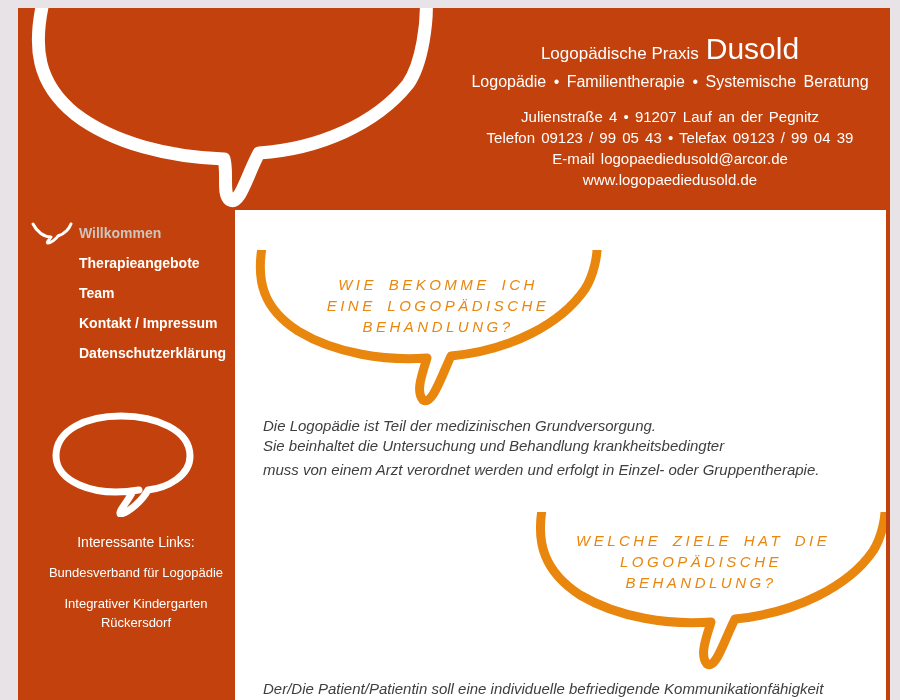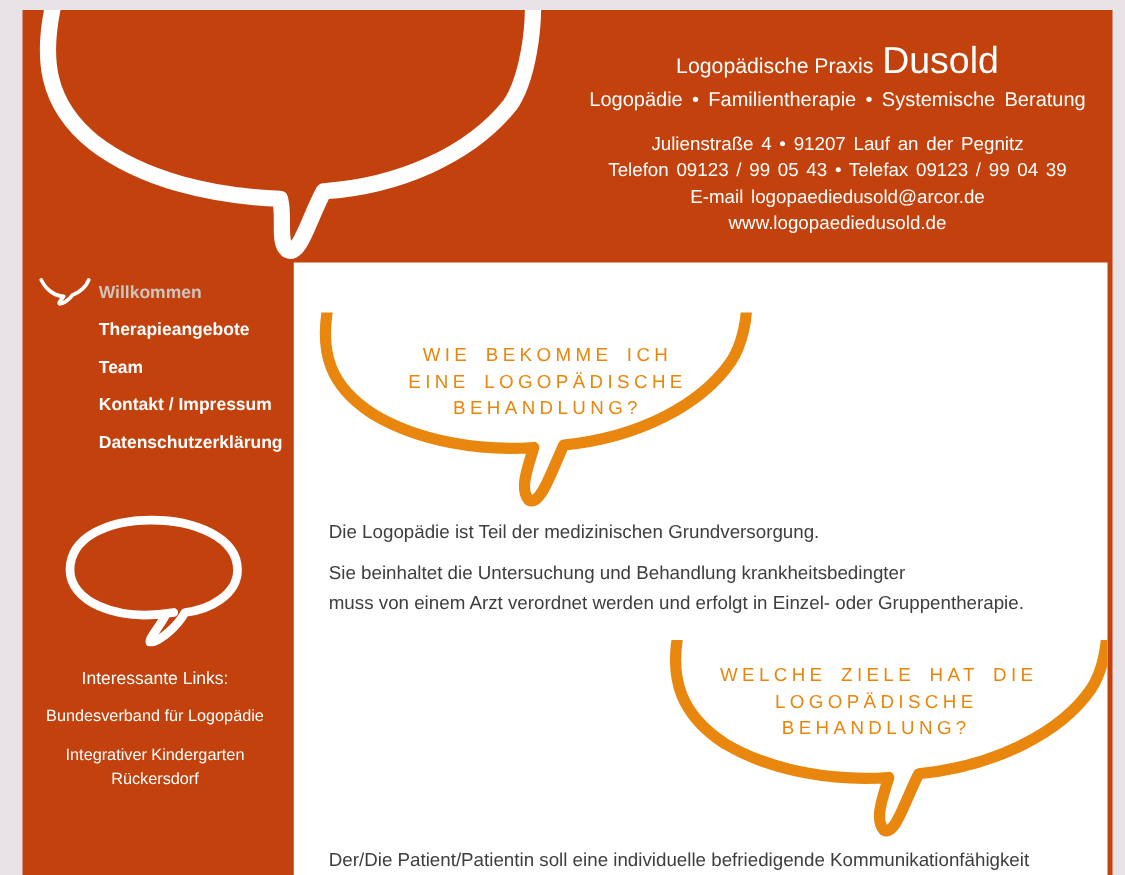--- a/index.html
+++ b/index.html
@@ -49,52 +49,53 @@
     cursor: pointer; white-space: nowrap;
   }
   .nav-item.active { color: #CDC5BD; cursor: default; }
   .nav-marker {
     position: absolute; left: -49px; top: 3px;
     width: 44px; height: 24px;
   }
 
   
   .links-box {
-    position: absolute; left: 0; top: 524px; width: 212px;
+    position: absolute; left: 12px; top: 524px; width: 212px;
     text-align: center; color: #FFFFFF;
   }
   .links-title { font-size: 14px; line-height: 20px; margin-bottom: 11px; }
   .side-link {
     display: block; font-size: 13px; line-height: 19px;
     color: #FFFFFF; 
     margin-bottom: 12px; cursor: pointer;
   }
 
   
   .content {
     position: absolute; left: 217px; top: 202px;
     width: 651px; height: 490px;
     background: #FFFFFF;
     overflow: hidden;
+    font-style: italic;
   }
   .bubble-q1 { position: absolute; left: 20px; top: 40px; width: 350px; height: 160px; }
   .bubble-q2 { position: absolute; left: 300px; top: 302px; width: 355px; height: 160px; }
   .hbox {
     position: absolute; text-align: center;
     color: #E8860D; font-size: 15px; line-height: 21px;
     letter-spacing: 3.5px; word-spacing: 4px; white-space: nowrap;
   }
   .hbox1 { left: 58px;  top: 64px;  width: 290px; }
   .hbox2 { left: 341px; top: 320px; width: 250px; }
   .para {
     position: absolute; left: 28px; margin: 0;
     color: #3E3E3E; font-size: 15px; line-height: 24px;
   }
   .p1 { top: 204px; width: 620px; }
-  .p2 { top: 237px; width: 620px; }
+  .p2 { top: 224px; width: 620px; }
   .p3 { top: 467px; width: 630px; }
 </style>
 </head>
 <body>
 
 <div class="page">
 
   <svg class="bubble-top" viewBox="0 0 450 205">
     <path d="M 27 -14 C 13 40, 20 76, 57 106 C 96 136, 152 149, 206 151
              C 210 166, 204 186, 212 192 C 222 197, 229 167, 241 145

